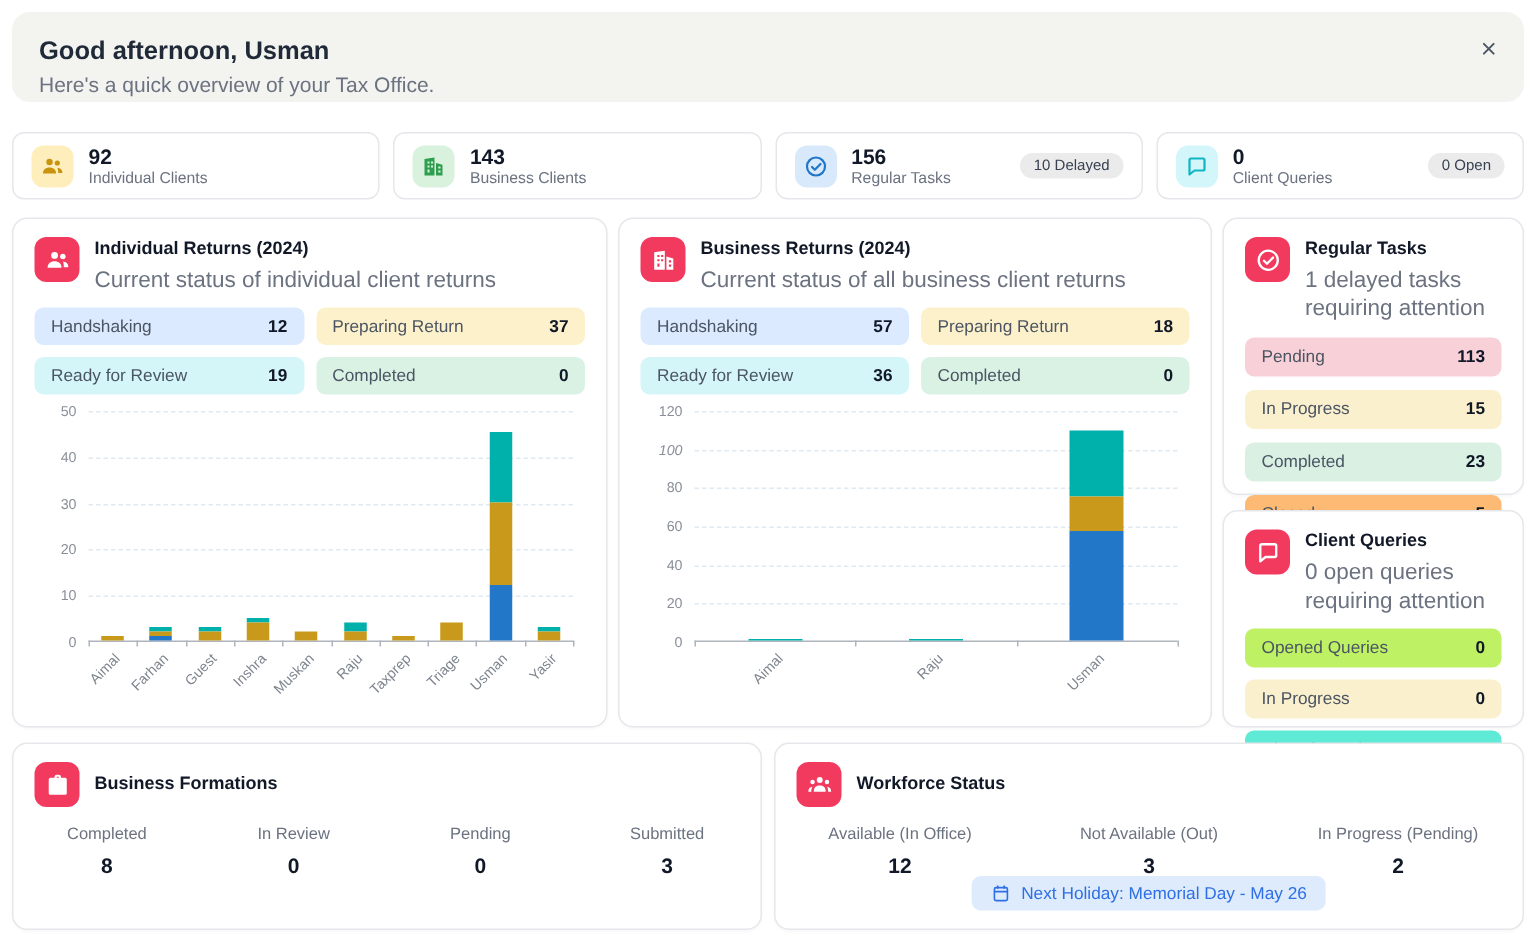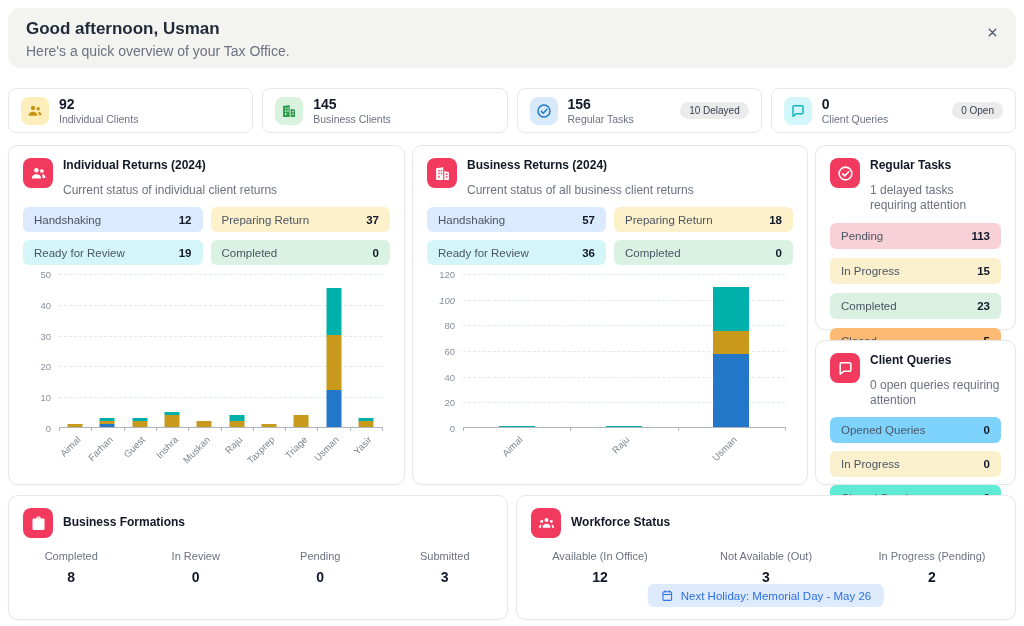--- a/index.html
+++ b/index.html
@@ -1,21 +1,21 @@
 <!DOCTYPE html>
 <html><head>
 <meta charset="utf-8">
 <style>
   html,body{margin:0;padding:0;overflow:hidden;background:#fff;}
   .canvas{position:relative;width:1024px;height:626px;background:#ffffff;
           font-family:"Liberation Sans", sans-serif;color:#1f2937;}
 
   
   .welcome{position:absolute;left:8px;top:8px;width:1008px;height:60px;box-sizing:border-box;
-           background:#f3f3f0;border-radius:12px;padding:11px 18px;}
+           background:#f3f3f0;border-radius:12px;padding:16px 18px;}
   .welcome h1{margin:0;font-size:17px;font-weight:bold;color:#1f2937;}
   .welcome p{margin:4px 0 0;font-size:14px;color:#6b7280;}
   .close-btn{position:absolute;right:14px;top:14px;width:20px;height:20px;border:none;background:transparent;
              color:#4b5563;cursor:pointer;padding:0;display:flex;align-items:center;justify-content:center;}
   .close-btn svg{width:13px;height:13px;}
 
   
   .stat-row{position:absolute;left:8px;top:88px;width:1008px;display:flex;gap:9px;}
   .stat-card{flex:1;height:45px;box-sizing:border-box;background:#fff;border:1px solid #e5e7eb;
              border-radius:8px;display:flex;align-items:center;gap:10px;padding:0 12px;cursor:pointer;}
@@ -32,21 +32,21 @@
   
   .main-grid{position:absolute;left:8px;top:145px;width:1008px;height:340px;
              display:grid;grid-template-columns:397px 396px 1fr;gap:7px;}
   .panel{position:relative;background:#fff;border:1px solid #e5e7eb;border-radius:10px;box-sizing:border-box;
          box-shadow:0 1px 2px rgba(0,0,0,.03);}
   .panel-head{display:flex;align-items:flex-start;gap:10px;padding:12px 14px 0;}
   .panel-icon{width:30px;height:30px;border-radius:8px;background:#f23a5e;color:#fff;flex:none;
               display:flex;align-items:center;justify-content:center;}
   .panel-icon svg{width:17px;height:17px;}
   .panel-title{font-size:12px;font-weight:bold;color:#111827;line-height:1.3;}
-  .panel-sub{font-size:12px;color:#6b7280;line-height:1.3;margin-top:9px;}
+  .panel-sub{font-size:15px;color:#6b7280;line-height:1.3;margin-top:3px;}
 
   .chip-grid{display:grid;grid-template-columns:1fr 1fr;gap:8px;padding:9px 14px 0;}
   .chip{display:flex;justify-content:space-between;align-items:center;height:25px;border-radius:6px;
         padding:0 11px;font-size:11.5px;}
   .chip .c-label{color:#4b5563;}
   .chip .c-val{font-weight:bold;color:#111827;}
 
   .task-list{display:flex;flex-direction:column;gap:9px;padding:9px 14px 0;}
   .task-row{display:flex;justify-content:space-between;align-items:center;height:26px;border-radius:6px;
             padding:0 11px;font-size:11.5px;}
@@ -107,21 +107,21 @@
       </div>
     </div>
     <div class="stat-card">
       <span class="stat-icon ic-green">
         <svg viewBox="0 0 24 24" fill="currentColor">
             <path fill-rule="evenodd" d="M3 21V4.5L13 3v18H3z M6 7h2v2H6z M9.5 7h2v2h-2z M6 11h2v2H6z M9.5 11h2v2h-2z M6 15h2v3H6z"></path>
             <path fill-rule="evenodd" d="M14.5 8.5l6.5 1.8V21h-6.5z M16.8 12h2.2v2h-2.2z M16.8 16h2.2v2h-2.2z"></path>
           </svg>
       </span>
       <div>
-        <div class="stat-num">145</div>
+        <div class="stat-num">143</div>
         <div class="stat-label">Business Clients</div>
       </div>
     </div>
     <div class="stat-card">
       <span class="stat-icon ic-blue">
         <svg viewBox="0 0 24 24" fill="none" stroke="currentColor" stroke-width="2.2">
             <circle cx="12" cy="12" r="9"></circle>
             <path d="M8 12.5l2.8 2.8L16.5 9.5" stroke-linecap="round" stroke-linejoin="round"></path>
           </svg>
       </span>
@@ -364,21 +364,21 @@
             <svg viewBox="0 0 24 24" fill="none" stroke="currentColor" stroke-width="2.2" stroke-linejoin="round">
                 <path d="M4.5 5.5A1.5 1.5 0 016 4h12a1.5 1.5 0 011.5 1.5v9A1.5 1.5 0 0118 16H9.5l-5 4z"></path>
               </svg>
           </span>
           <div>
             <div class="panel-title">Client Queries</div>
             <div class="panel-sub">0 open queries requiring attention</div>
           </div>
         </div>
         <div class="task-list" style="gap:8px;padding-top:8px;">
-          <div class="task-row" style="background-color: #7dd3fc;">
+          <div class="task-row" style="background-color: #bef264;">
             <span class="c-label">Opened Queries</span>
             <span class="c-val">0</span>
           </div>
           <div class="task-row" style="background-color: rgb(251, 240, 205);">
             <span class="c-label">In Progress</span>
             <span class="c-val">0</span>
           </div>
           <div class="task-row" style="background-color: #5eead4;">
             <span class="c-label">Closed Queries</span>
             <span class="c-val">0</span>

